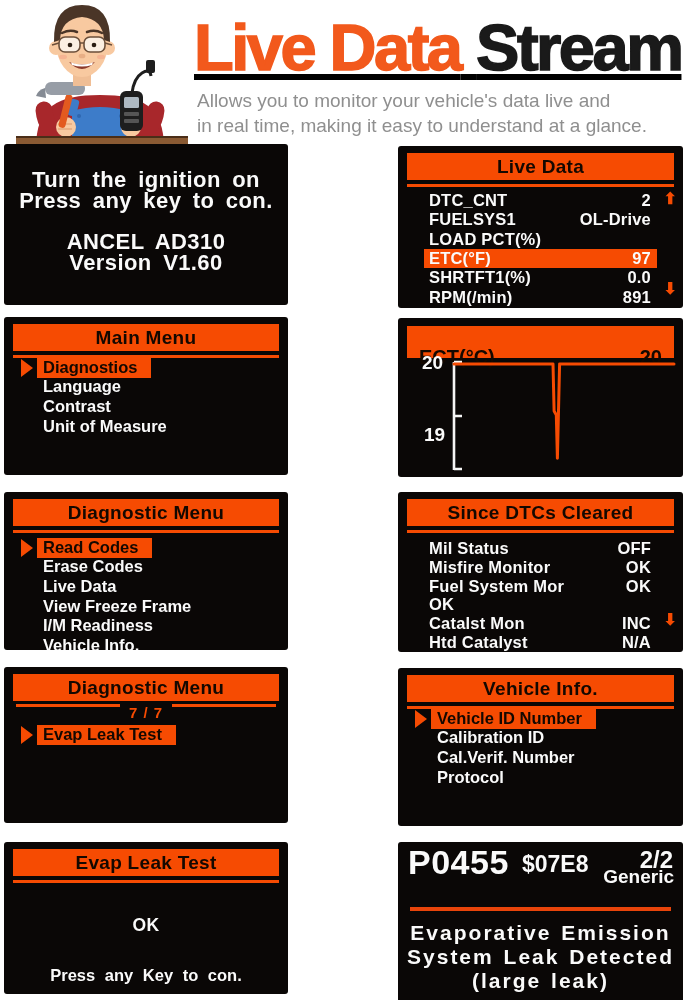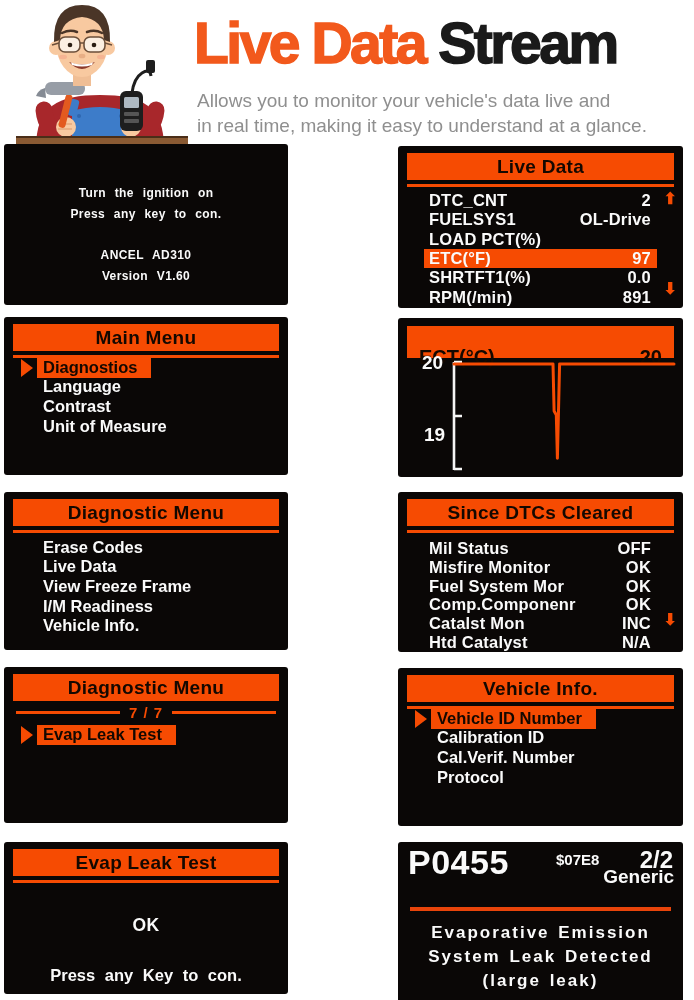--- a/index.html
+++ b/index.html
@@ -7,21 +7,21 @@
     --torange:#F2591C; --tdark:#1A1A1A; --sub:#8F8F8F;
   }
   *{margin:0;padding:0;box-sizing:border-box;}
   html,body{width:694px;height:1000px;}
   body{position:relative;background:#FFFFFF;overflow:hidden;
        font-family:"Liberation Sans",sans-serif;}
 
   
   .mascot{position:absolute;left:0;top:0;width:200px;height:148px;}
   .title{position:absolute;left:194px;top:10px;width:500px;
-         font-size:57px;font-weight:bold;letter-spacing:-2.5px;white-space:nowrap;
+         font-size:65px;font-weight:bold;letter-spacing:-2.5px;white-space:nowrap;text-decoration:underline;
          -webkit-text-stroke:1.5px currentColor;}
   .title .t1{color:var(--torange);-webkit-text-stroke:1.5px var(--torange);}
   .title .t2{color:var(--tdark);-webkit-text-stroke:1.5px var(--tdark);}
   .subtitle{position:absolute;left:197px;top:88px;width:497px;
             font-size:19px;line-height:25px;color:var(--sub);}
 
   
   .screen{position:absolute;background:var(--bg);border-radius:3px;overflow:hidden;
           font-weight:bold;color:var(--wt);}
   .hdr{height:27px;margin:7px 9px 0;background:var(--acc);color:var(--ink);
@@ -39,49 +39,49 @@
   .mi.sel .lb{background:var(--acc);color:var(--ink);}
 
   
   .rows{margin-top:4px;}
   .drow{display:flex;justify-content:space-between;align-items:center;
         height:19.3px;margin:0 26px;padding:0 6px 0 5px;font-size:16.5px;letter-spacing:.2px;}
   .drow.hl{background:var(--acc);}
   .arr{position:absolute;right:6px;color:var(--acc);font-size:16px;line-height:16px;}
 
   
-  .boot{padding-top:39px;text-align:center;font-size:12px;line-height:20.5px;
+  .boot{padding-top:26px;text-align:center;font-size:22px;line-height:20.5px;
         word-spacing:5px;letter-spacing:.4px;}
   .boot .gap{height:21px;}
 
   
   .hdr2{position:absolute;left:9px;right:9px;top:8px;height:31px;background:var(--acc);
         color:var(--ink);font-size:20px;line-height:30px;display:flex;
         justify-content:space-between;padding:16px 12px;}
   .ect-svg{position:absolute;inset:0;}
   .ytick{position:absolute;font-size:19px;color:var(--wt);}
 
   
-  .pager{display:flex;align-items:center;margin:3px 12px 0;height:16px;}
+  .pager{display:flex;margin:3px 12px 0;height:16px;}
   .pager .pline{flex:1;height:3px;background:var(--acc);}
   .pager .ptxt{color:var(--acc);font-size:15px;padding:0 9px;letter-spacing:1px;}
 
   
   .okline{position:absolute;top:73px;width:100%;text-align:center;font-size:17.5px;letter-spacing:.5px;}
   .footline{position:absolute;bottom:9px;width:100%;text-align:center;
             font-size:16.5px;word-spacing:5px;}
 
   
   .dtc-code{position:absolute;left:10px;top:1px;font-size:34px;letter-spacing:.5px;}
-  .dtc-mod{position:absolute;left:124px;top:9px;font-size:15px;margin-left:34px;}
+  .dtc-mod{position:absolute;left:124px;top:9px;font-size:23px;}
   .dtc-idx{position:absolute;right:10px;top:4px;font-size:24px;}
   .dtc-scope{position:absolute;right:9px;top:24px;font-size:19px;}
   .dtc-rule{position:absolute;left:12px;right:12px;top:65px;height:3.5px;background:#E8440A;}
   .dtc-desc{position:absolute;top:79px;width:100%;text-align:center;
-            font-size:17px;line-height:24px;letter-spacing:2px;word-spacing:2px;}
+            font-size:21px;line-height:24px;letter-spacing:2px;word-spacing:2px;}
 </style>
 </head>
 <body>
 
 <svg class="mascot" viewBox="0 0 200 148">
 
   <path d="M36,148 C36,106 58,95 100,95 C142,95 164,106 164,148 Z" fill="#A8272B"></path>
   <path d="M72,148 L72,111 Q100,103 128,111 L128,148 Z" fill="#3D7CC9"></path>
   <rect x="69" y="99" width="9" height="17" rx="3" fill="#3D7CC9" transform="rotate(14 73 107)"></rect>
   <rect x="122" y="99" width="9" height="17" rx="3" fill="#3D7CC9" transform="rotate(-14 127 107)"></rect>
@@ -213,20 +213,24 @@
     <polyline points="56.0,45.9 155.0,45.9 156.1,93.0 158.3,97.0 159.4,140.2 160.5,93.0 161.6,45.9 276.0,45.9" fill="none" stroke="#F64B02" stroke-width="3" stroke-linejoin="round" stroke-linecap="round"></polyline>
   </svg>
   <span class="ytick" style="left:24px;top:34px;">20</span>
   <span class="ytick" style="left:26px;top:106px;">19</span>
 </div>
 
 <div class="screen" style="left:4px;top:492px;width:284px;height:158px;">
   <div class="hdr">Diagnostic Menu</div>
   <div class="rule"></div>
   <div class="menu" style="margin-top:5px;">
+    <div class="mi sel">
+        <span class="cur"></span>
+        <span class="lb">Read Codes</span>
+      </div>
     <div class="mi">
         <span class="cur"></span>
         <span class="lb">Erase Codes</span>
       </div>
     <div class="mi">
         <span class="cur"></span>
         <span class="lb">Live Data</span>
       </div>
     <div class="mi">
         <span class="cur"></span>
@@ -253,21 +257,20 @@
       </div>
     <div class="drow" style="height:18.8px;">
         <span>Misfire Monitor</span>
         <span>OK</span>
       </div>
     <div class="drow" style="height:18.8px;">
         <span>Fuel System Mor</span>
         <span>OK</span>
       </div>
     <div class="drow" style="height:18.8px;">
-        <span>Comp.Componenr</span>
         <span>OK</span>
       </div>
     <div class="drow" style="height:18.8px;text-align:center;">
         <span>Catalst Mon</span>
         <span>INC</span>
       </div>
     <div class="drow" style="height:18.8px;">
         <span>Htd Catalyst</span>
         <span>N/A</span>
       </div>

